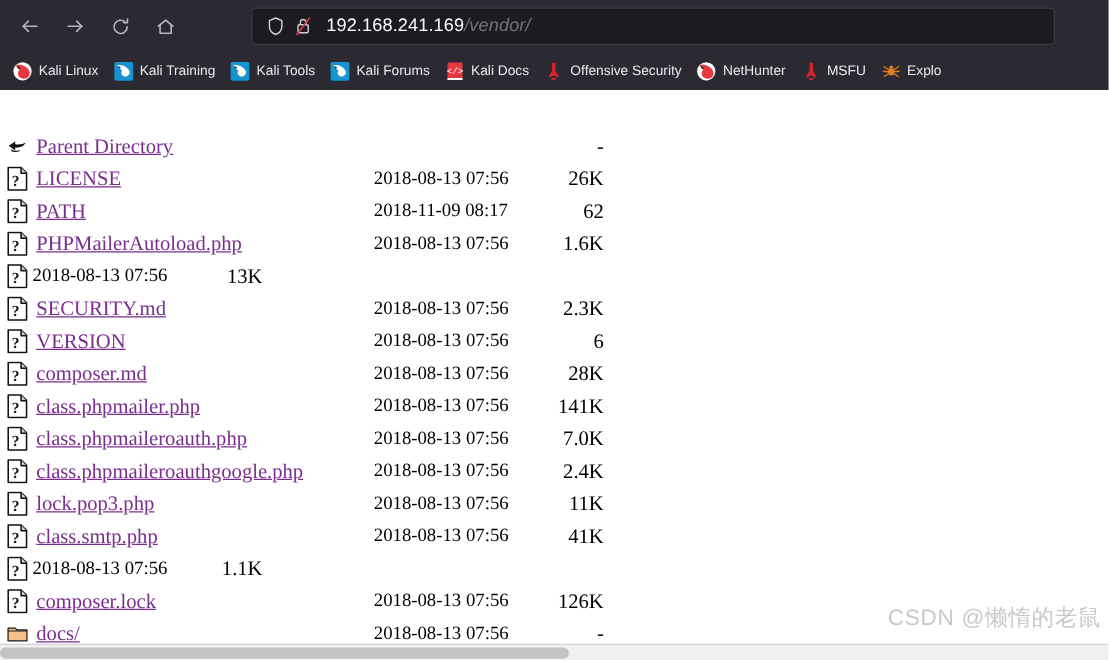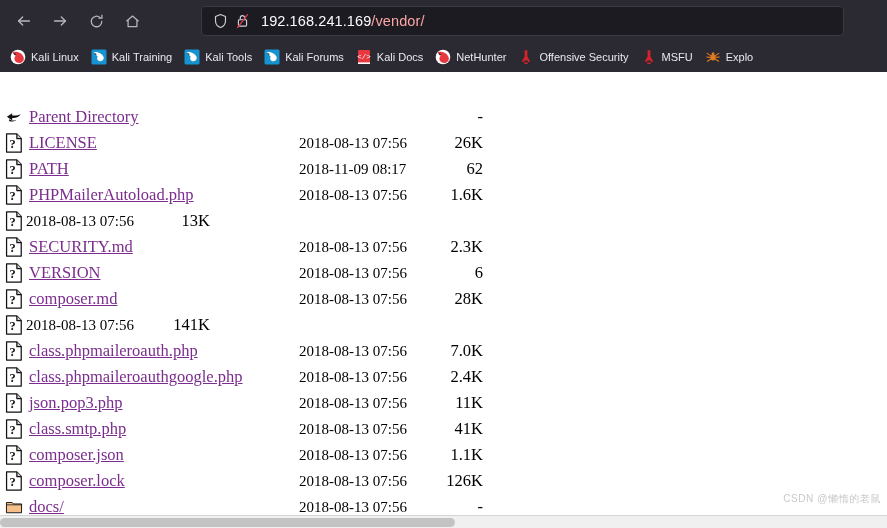--- a/index.html
+++ b/index.html
@@ -68,21 +68,21 @@
     flex: 0 0 auto;
   }
   .urlbar .ic + .ic { margin-left: 2px; }
   .url-text {
     margin-left: 9px;
     font-size: 14.5px;
     color: #fbfbfe;
     white-space: nowrap;
     letter-spacing: 0.1px;
   }
-  .url-path { color: #fca5a5; }
+  .url-path { color: #737373; font-style: italic; }
 
   
   .bookmarks {
     height: 30px;
     display: flex;
     align-items: center;
     padding: 0 4px;
     box-sizing: border-box;
     overflow: hidden;
     white-space: nowrap;
@@ -190,21 +190,21 @@
     height: 18px;
     display: block;
   }
 
   
   .watermark {
     position: absolute;
     right: 6px;
     bottom: 22px;
     color: #c9c9c9;
-    font-size: 10px;
+    font-size: 18px;
     font-family: "Liberation Sans", sans-serif;
     letter-spacing: 0.6px;
     white-space: nowrap;
   }
 
   
   .hscroll {
     position: absolute;
     left: 0;
     bottom: 0;
@@ -331,33 +331,33 @@
       <svg class="bm-ico" viewBox="0 0 16 16">
         <rect x="2" y="1" width="12" height="14" rx="1" fill="#e8383f"></rect>
         <rect x="2" y="13.4" width="12" height="1.6" fill="#ffffff"></rect>
         <text x="8" y="10.4" font-size="7.4" fill="#ffffff" text-anchor="middle" font-family="Liberation Mono, monospace">&lt;/&gt;</text>
       </svg>
       <span class="bm-label">Kali Docs</span>
     </div>
 
     <div class="bm">
       <svg class="bm-ico" viewBox="0 0 16 16">
+        <path d="M6.6 1.2 h2.8 v6.2 l3 5.3 h-2.3 l-0.6 -1.2 h-2.9 l-0.6 1.2 h-2.4 l3 -5.3 Z" fill="#d5232b"></path>
+        <rect x="6.2" y="13.4" width="3.6" height="1.5" fill="#d5232b"></rect>
+      </svg>
+      <span class="bm-label">Offensive Security</span>
+    </div>
+
+    <div class="bm">
+      <svg class="bm-ico" viewBox="0 0 16 16">
         <circle cx="8" cy="8" r="7.3" fill="#ffffff"></circle>
         <path d="M2.6 3 C6.5 2 12 3.6 13.6 8.2 C14.6 11.2 12.2 14 9.2 14 C6 14 3.8 11.6 4.6 8.6 C5.2 6.2 7.6 5 9.6 6 L7.2 8.8 Z" fill="#e8383f"></path>
         <path d="M3 3.4 L6.4 5.6 L4.6 6.2 Z" fill="#1a1a1a"></path>
       </svg>
       <span class="bm-label">NetHunter</span>
-    </div>
-
-    <div class="bm">
-      <svg class="bm-ico" viewBox="0 0 16 16">
-        <path d="M6.6 1.2 h2.8 v6.2 l3 5.3 h-2.3 l-0.6 -1.2 h-2.9 l-0.6 1.2 h-2.4 l3 -5.3 Z" fill="#d5232b"></path>
-        <rect x="6.2" y="13.4" width="3.6" height="1.5" fill="#d5232b"></rect>
-      </svg>
-      <span class="bm-label">Offensive Security</span>
     </div>
 
     <div class="bm">
       <svg class="bm-ico" viewBox="0 0 16 16">
         <path d="M6.6 1.2 h2.8 v6.2 l3 5.3 h-2.3 l-0.6 -1.2 h-2.9 l-0.6 1.2 h-2.4 l3 -5.3 Z" fill="#d5232b"></path>
         <rect x="6.2" y="13.4" width="3.6" height="1.5" fill="#d5232b"></rect>
       </svg>
       <span class="bm-label">MSFU</span>
     </div>
 
@@ -479,20 +479,21 @@
         <div class="size-cell">28K</div>
       </div>
       <div class="row">
         <div class="icon-cell">
           <svg class="ficon" viewBox="0 0 18 21">
             <path d="M1.2 1 H12 L16.6 5.6 V20 H1.2 Z" fill="#ffffff" stroke="#111111" stroke-width="1.3" stroke-linejoin="round"></path>
             <path d="M12 1 V5.8 H16.6" fill="#cfcfcf" stroke="#111111" stroke-width="1.3" stroke-linejoin="round"></path>
             <text x="7.4" y="16.2" font-size="13" font-weight="bold" fill="#111111" text-anchor="middle" font-family="Liberation Serif, serif">?</text>
           </svg>
         </div>
+        <div class="name-cell"><a href="#">class.phpmailer.php</a></div>
         <div class="date-cell">2018-08-13 07:56</div>
         <div class="size-cell">141K</div>
       </div>
       <div class="row">
         <div class="icon-cell">
           <svg class="ficon" viewBox="0 0 18 21">
             <path d="M1.2 1 H12 L16.6 5.6 V20 H1.2 Z" fill="#ffffff" stroke="#111111" stroke-width="1.3" stroke-linejoin="round"></path>
             <path d="M12 1 V5.8 H16.6" fill="#cfcfcf" stroke="#111111" stroke-width="1.3" stroke-linejoin="round"></path>
             <text x="7.4" y="16.2" font-size="13" font-weight="bold" fill="#111111" text-anchor="middle" font-family="Liberation Serif, serif">?</text>
           </svg>
@@ -514,21 +515,21 @@
         <div class="size-cell">2.4K</div>
       </div>
       <div class="row">
         <div class="icon-cell">
           <svg class="ficon" viewBox="0 0 18 21">
             <path d="M1.2 1 H12 L16.6 5.6 V20 H1.2 Z" fill="#ffffff" stroke="#111111" stroke-width="1.3" stroke-linejoin="round"></path>
             <path d="M12 1 V5.8 H16.6" fill="#cfcfcf" stroke="#111111" stroke-width="1.3" stroke-linejoin="round"></path>
             <text x="7.4" y="16.2" font-size="13" font-weight="bold" fill="#111111" text-anchor="middle" font-family="Liberation Serif, serif">?</text>
           </svg>
         </div>
-        <div class="name-cell"><a href="#">json.pop3.php</a></div>
+        <div class="name-cell"><a href="#">lock.pop3.php</a></div>
         <div class="date-cell">2018-08-13 07:56</div>
         <div class="size-cell">11K</div>
       </div>
       <div class="row">
         <div class="icon-cell">
           <svg class="ficon" viewBox="0 0 18 21">
             <path d="M1.2 1 H12 L16.6 5.6 V20 H1.2 Z" fill="#ffffff" stroke="#111111" stroke-width="1.3" stroke-linejoin="round"></path>
             <path d="M12 1 V5.8 H16.6" fill="#cfcfcf" stroke="#111111" stroke-width="1.3" stroke-linejoin="round"></path>
             <text x="7.4" y="16.2" font-size="13" font-weight="bold" fill="#111111" text-anchor="middle" font-family="Liberation Serif, serif">?</text>
           </svg>
@@ -538,21 +539,20 @@
         <div class="size-cell">41K</div>
       </div>
       <div class="row">
         <div class="icon-cell">
           <svg class="ficon" viewBox="0 0 18 21">
             <path d="M1.2 1 H12 L16.6 5.6 V20 H1.2 Z" fill="#ffffff" stroke="#111111" stroke-width="1.3" stroke-linejoin="round"></path>
             <path d="M12 1 V5.8 H16.6" fill="#cfcfcf" stroke="#111111" stroke-width="1.3" stroke-linejoin="round"></path>
             <text x="7.4" y="16.2" font-size="13" font-weight="bold" fill="#111111" text-anchor="middle" font-family="Liberation Serif, serif">?</text>
           </svg>
         </div>
-        <div class="name-cell"><a href="#">composer.json</a></div>
         <div class="date-cell">2018-08-13 07:56</div>
         <div class="size-cell">1.1K</div>
       </div>
       <div class="row">
         <div class="icon-cell">
           <svg class="ficon" viewBox="0 0 18 21">
             <path d="M1.2 1 H12 L16.6 5.6 V20 H1.2 Z" fill="#ffffff" stroke="#111111" stroke-width="1.3" stroke-linejoin="round"></path>
             <path d="M12 1 V5.8 H16.6" fill="#cfcfcf" stroke="#111111" stroke-width="1.3" stroke-linejoin="round"></path>
             <text x="7.4" y="16.2" font-size="13" font-weight="bold" fill="#111111" text-anchor="middle" font-family="Liberation Serif, serif">?</text>
           </svg>

